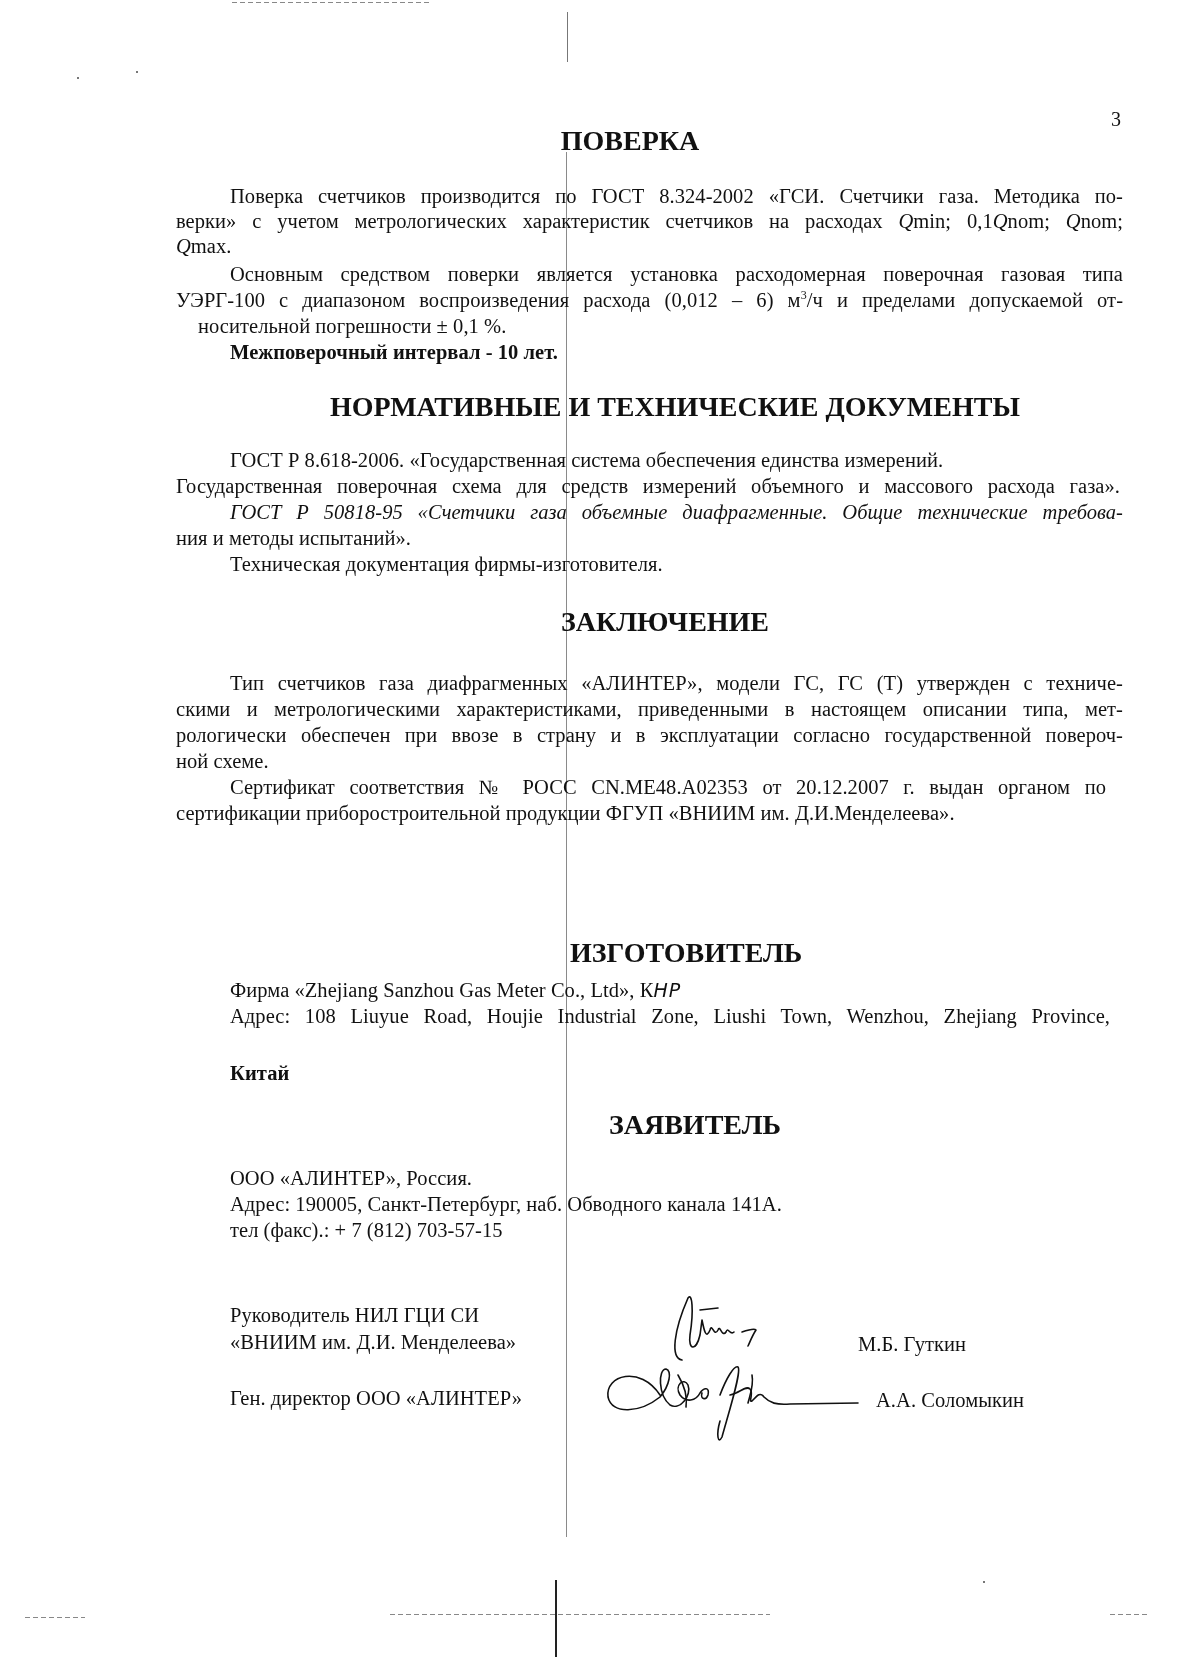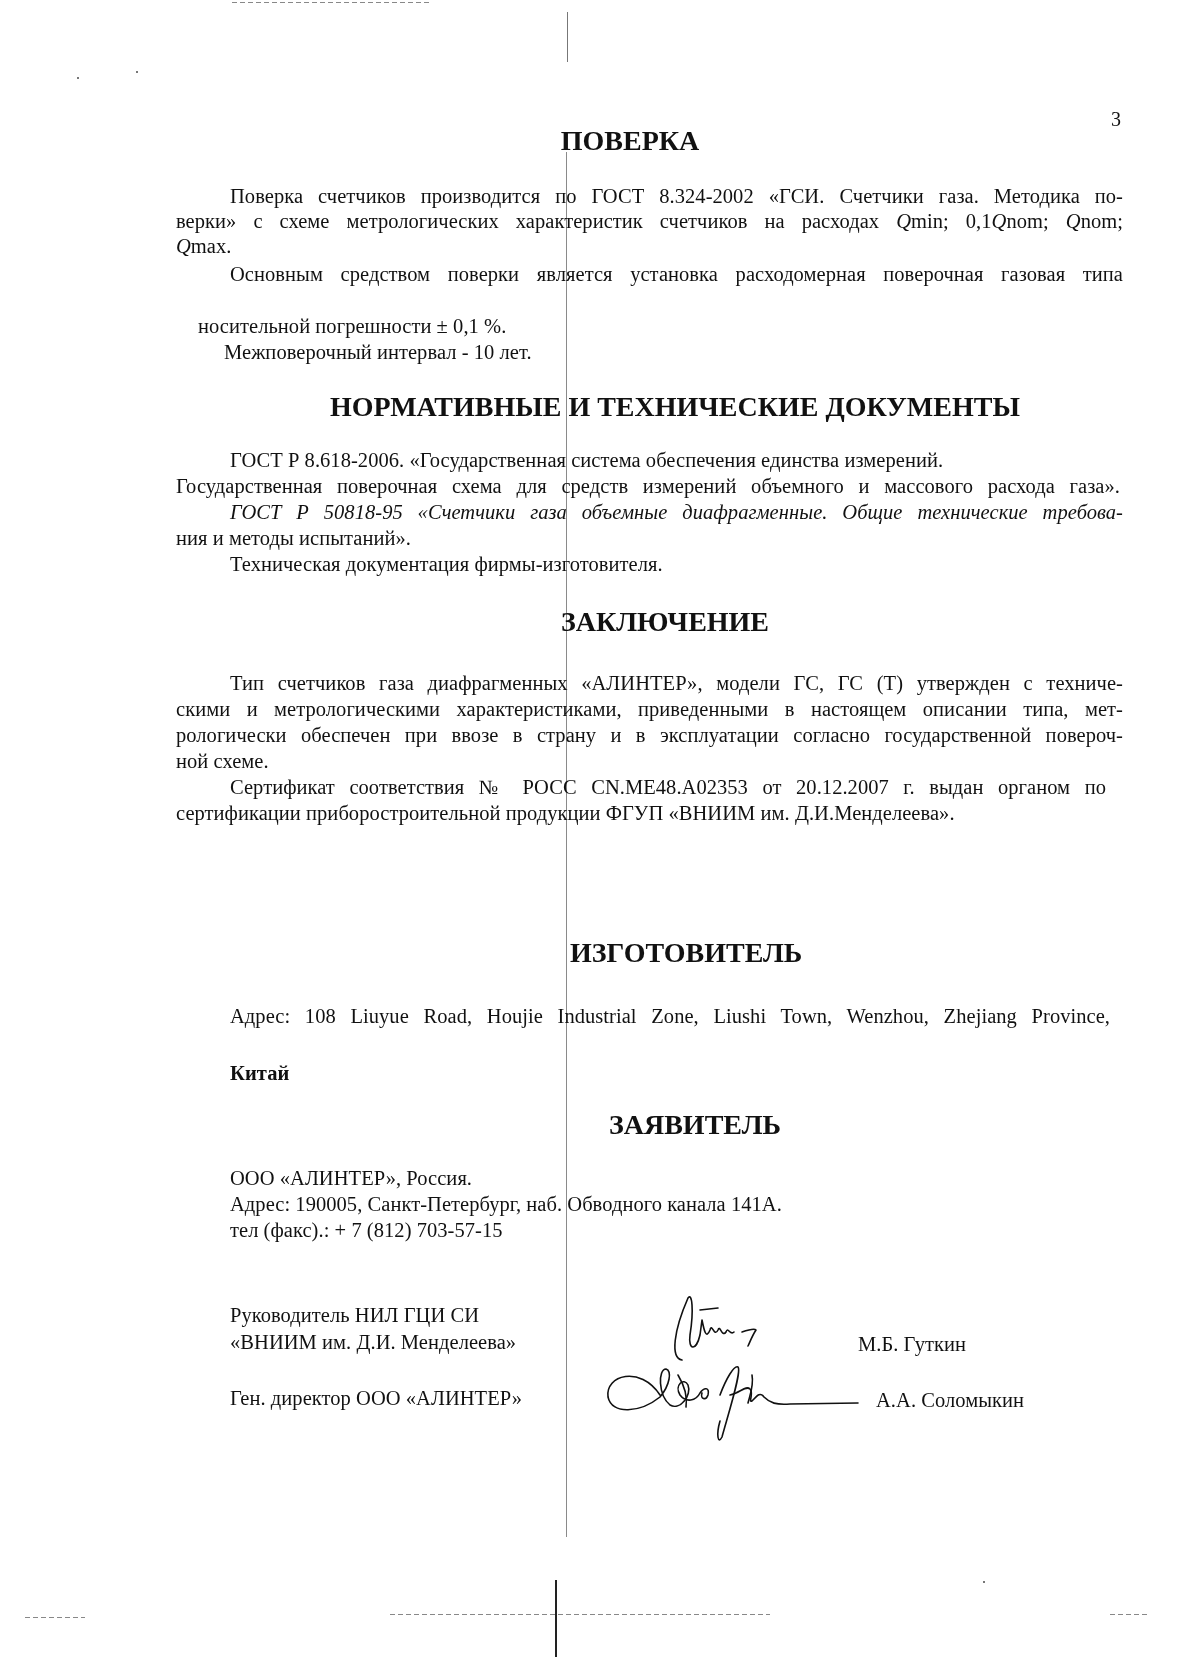--- a/index.html
+++ b/index.html
@@ -79,49 +79,55 @@
   <div class="speck" style="left:77px; top:77px;"></div>
   <div class="speck" style="left:136px; top:71px;"></div>
   <div class="speck" style="left:983px; top:1581px;"></div>
 
   <div class="page-number" style="left:1111px; top:107px;">3</div>
 
   <div class="heading" style="left:530px; top:128px; width:200px;">ПОВЕРКА</div>
 
   <div class="line justify" style="left:230px; top:183px; width:893px;">Поверка счетчиков производится по ГОСТ 8.324-2002 «ГСИ. Счетчики газа. Методика по-</div>
   <div class="line justify" style="left:176px; top:208px; width:947px;">
-    <span>верки» с схеме метрологических характеристик счетчиков на расходах </span><i class="q">Q</i><span>min; 0,1</span><i class="q">Q</i><span>nom; </span><i class="q">Q</i><span>nom;</span>
+    <span>верки» с учетом метрологических характеристик счетчиков на расходах </span><i class="q">Q</i><span>min; 0,1</span><i class="q">Q</i><span>nom; </span><i class="q">Q</i><span>nom;</span>
   </div>
   <div class="line" style="left:176px; top:233px;">
     <i class="q">Q</i><span>max.</span>
   </div>
 
   <div class="line justify" style="left:230px; top:261px; width:893px;">Основным средством поверки является установка расходомерная поверочная газовая типа</div>
+  <div class="line justify" style="left:176px; top:287px; width:947px;">
+    <span>УЭРГ-100 с диапазоном воспроизведения расхода (0,012 – 6) м</span><sup>3</sup><span>/ч и пределами допускаемой от-</span>
+  </div>
   <div class="line" style="left:176px; top:313px;margin-left:22px;">носительной погрешности ± 0,1 %.</div>
-  <div class="line" style="left:224px; top:339px;">Межповерочный интервал - 10 лет.</div>
+  <div class="line" style="left:230px; top:339px;font-weight:bold;">Межповерочный интервал - 10 лет.</div>
 
   <div class="heading" style="left:330px; top:394px; width:660px;">НОРМАТИВНЫЕ И ТЕХНИЧЕСКИЕ ДОКУМЕНТЫ</div>
 
   <div class="line" style="left:230px; top:447px;">ГОСТ Р 8.618-2006. «Государственная система обеспечения единства измерений.</div>
   <div class="line justify" style="left:176px; top:473px; width:944px;">Государственная поверочная схема для средств измерений объемного и массового расхода газа».</div>
   <div class="line justify" style="left:230px; top:499px; width:893px;font-style:italic;">ГОСТ Р 50818-95 «Счетчики газа объемные диафрагменные. Общие технические требова-</div>
   <div class="line" style="left:176px; top:525px;">ния и методы испытаний».</div>
   <div class="line" style="left:230px; top:551px;">Техническая документация фирмы-изготовителя.</div>
 
   <div class="heading" style="left:540px; top:609px; width:250px;">ЗАКЛЮЧЕНИЕ</div>
 
   <div class="line justify" style="left:230px; top:670px; width:893px;">Тип счетчиков газа диафрагменных «АЛИНТЕР», модели ГС, ГС (Т) утвержден с техниче-</div>
   <div class="line justify" style="left:176px; top:722px; width:947px;">рологически обеспечен при ввозе в страну и в эксплуатации согласно государственной повероч-</div>
   <div class="line justify" style="left:176px; top:696px; width:947px;">скими и метрологическими характеристиками, приведенными в настоящем описании типа, мет-</div>
   <div class="line" style="left:176px; top:748px;">ной схеме.</div>
   <div class="line justify" style="left:230px; top:774px; width:876px;">Сертификат соответствия № РОСС CN.ME48.A02353 от 20.12.2007 г. выдан органом по</div>
   <div class="line" style="left:176px; top:800px;">сертификации приборостроительной продукции ФГУП «ВНИИМ им. Д.И.Менделеева».</div>
 
   <div class="heading" style="left:570px; top:940px; width:230px;">ИЗГОТОВИТЕЛЬ</div>
 
+  <div class="line" style="left:230px; top:977px;">
+    <span>Фирма «Zhejiang Sanzhou Gas Meter Co., Ltd», К</span><span style="font-family:'DejaVu Sans',sans-serif; font-style:italic; font-size:19px; letter-spacing:1px;">НР</span>
+  </div>
   <div class="line justify" style="left:230px; top:1003px; width:880px;">Адрес: 108 Liuyue Road, Houjie Industrial Zone, Liushi Town, Wenzhou, Zhejiang Province,</div>
   <div class="line" style="left:230px; top:1060px;font-weight:bold;">Китай</div>
 
   <div class="heading" style="left:590px; top:1112px; width:210px;">ЗАЯВИТЕЛЬ</div>
 
   <div class="line" style="left:230px; top:1165px;">ООО «АЛИНТЕР», Россия.</div>
   <div class="line" style="left:230px; top:1191px;">Адрес: 190005, Санкт-Петербург, наб. Обводного канала 141А.</div>
   <div class="line" style="left:230px; top:1217px;">тел (факс).:  + 7 (812) 703-57-15</div>
 
   <div class="line" style="left:230px; top:1302px;">Руководитель НИЛ ГЦИ СИ</div>

